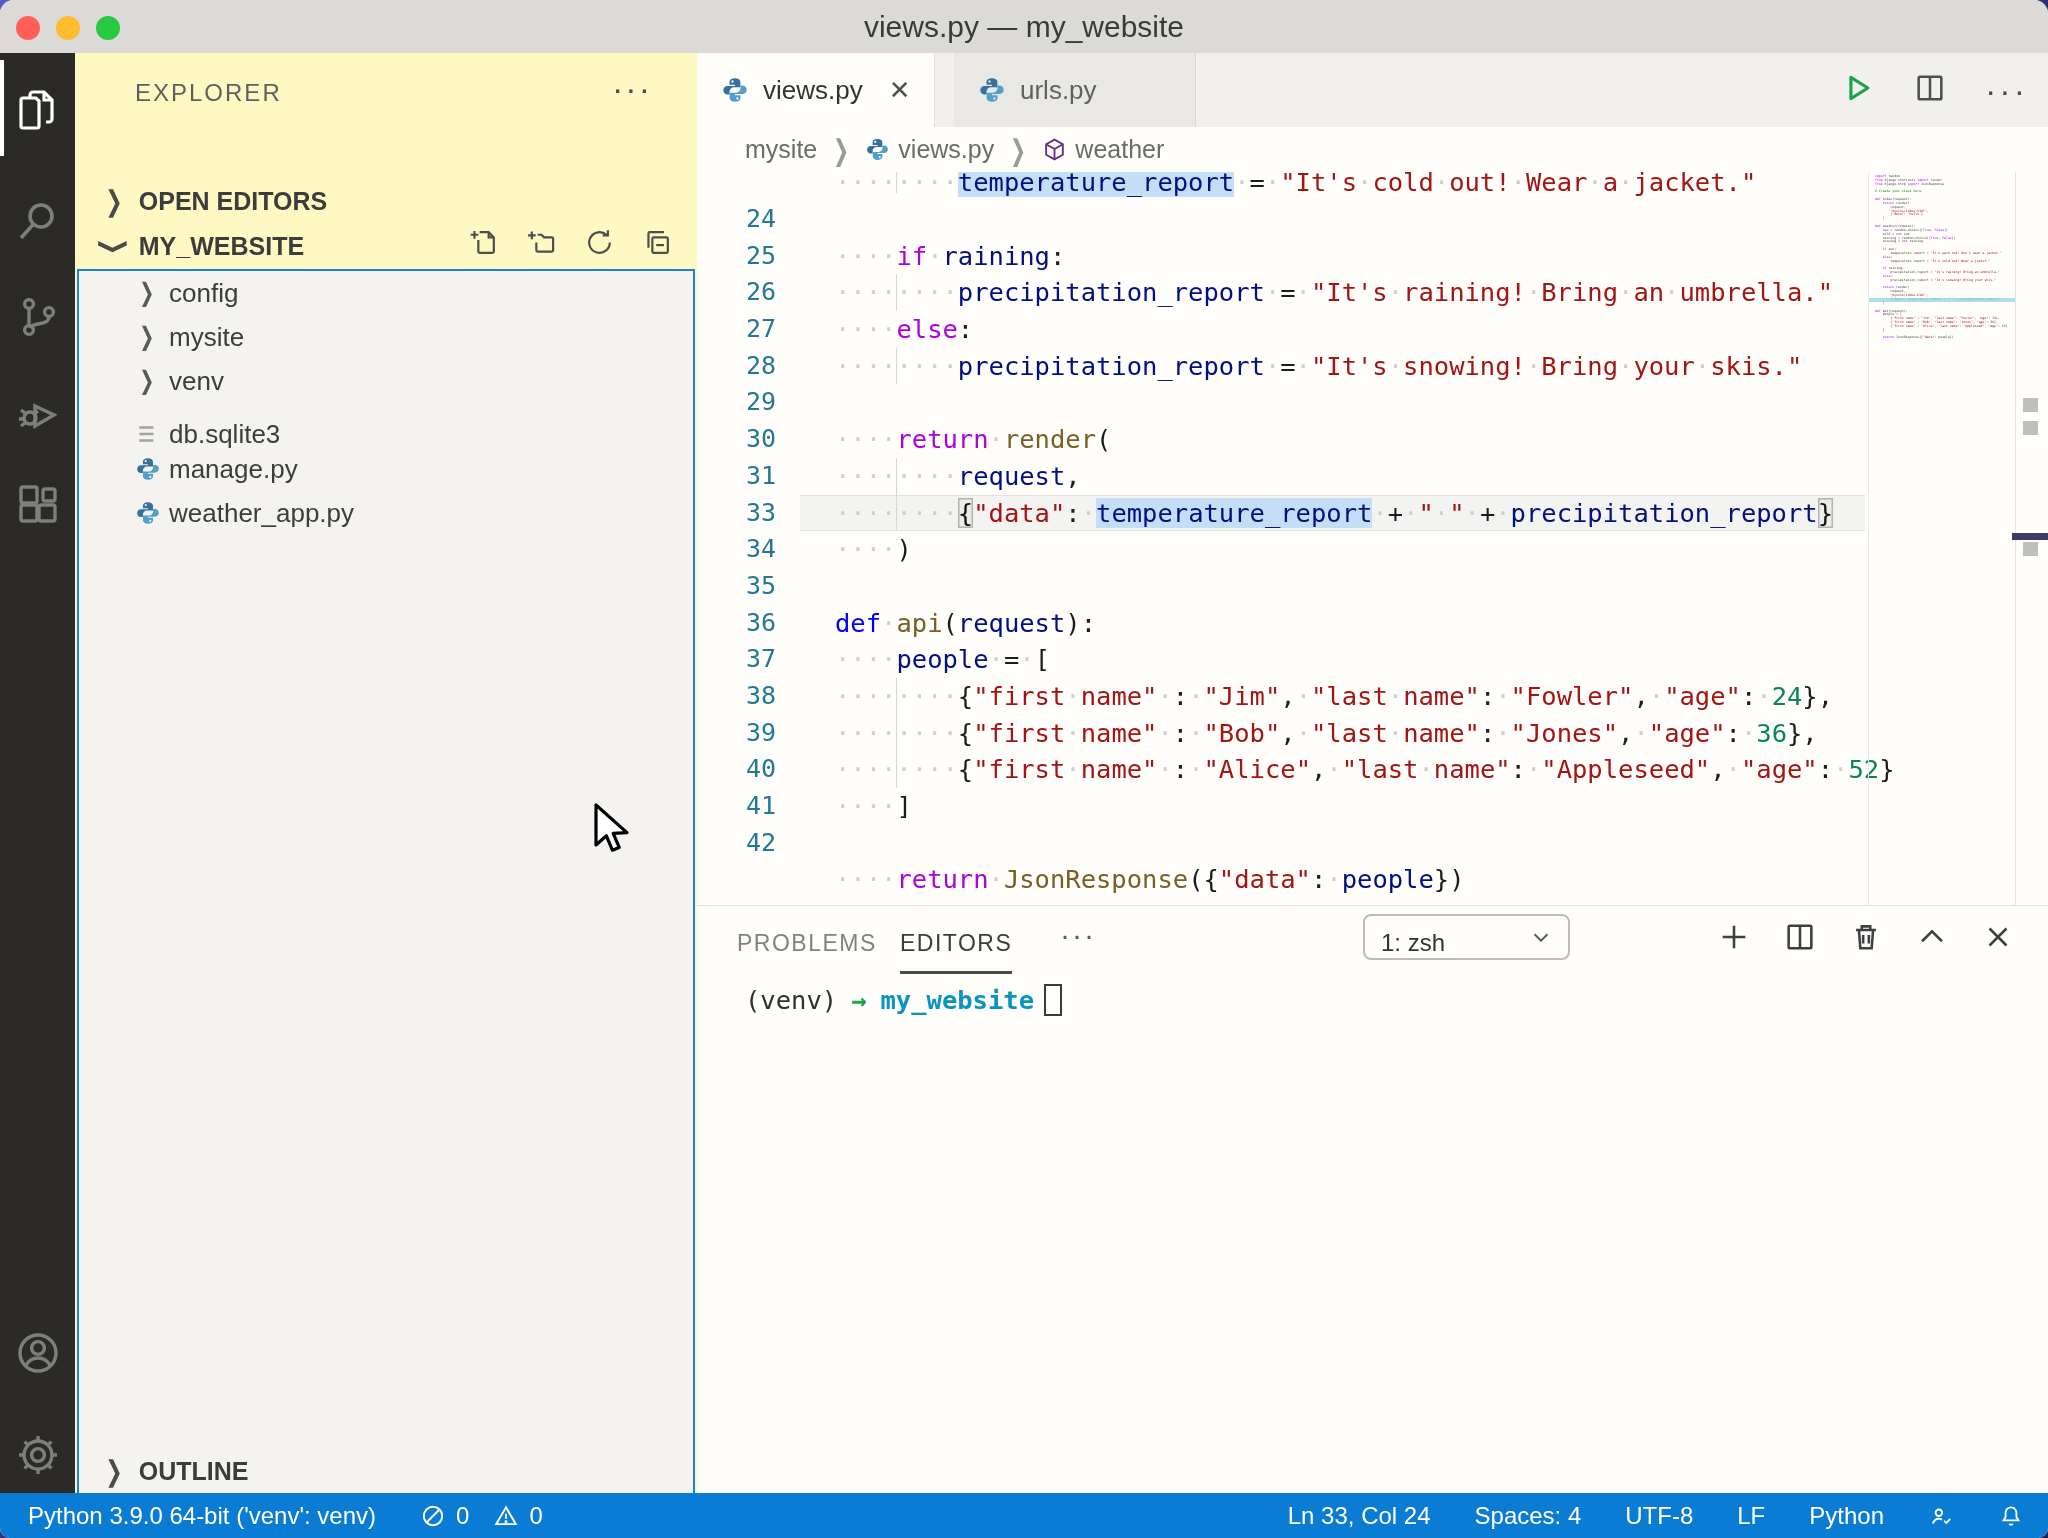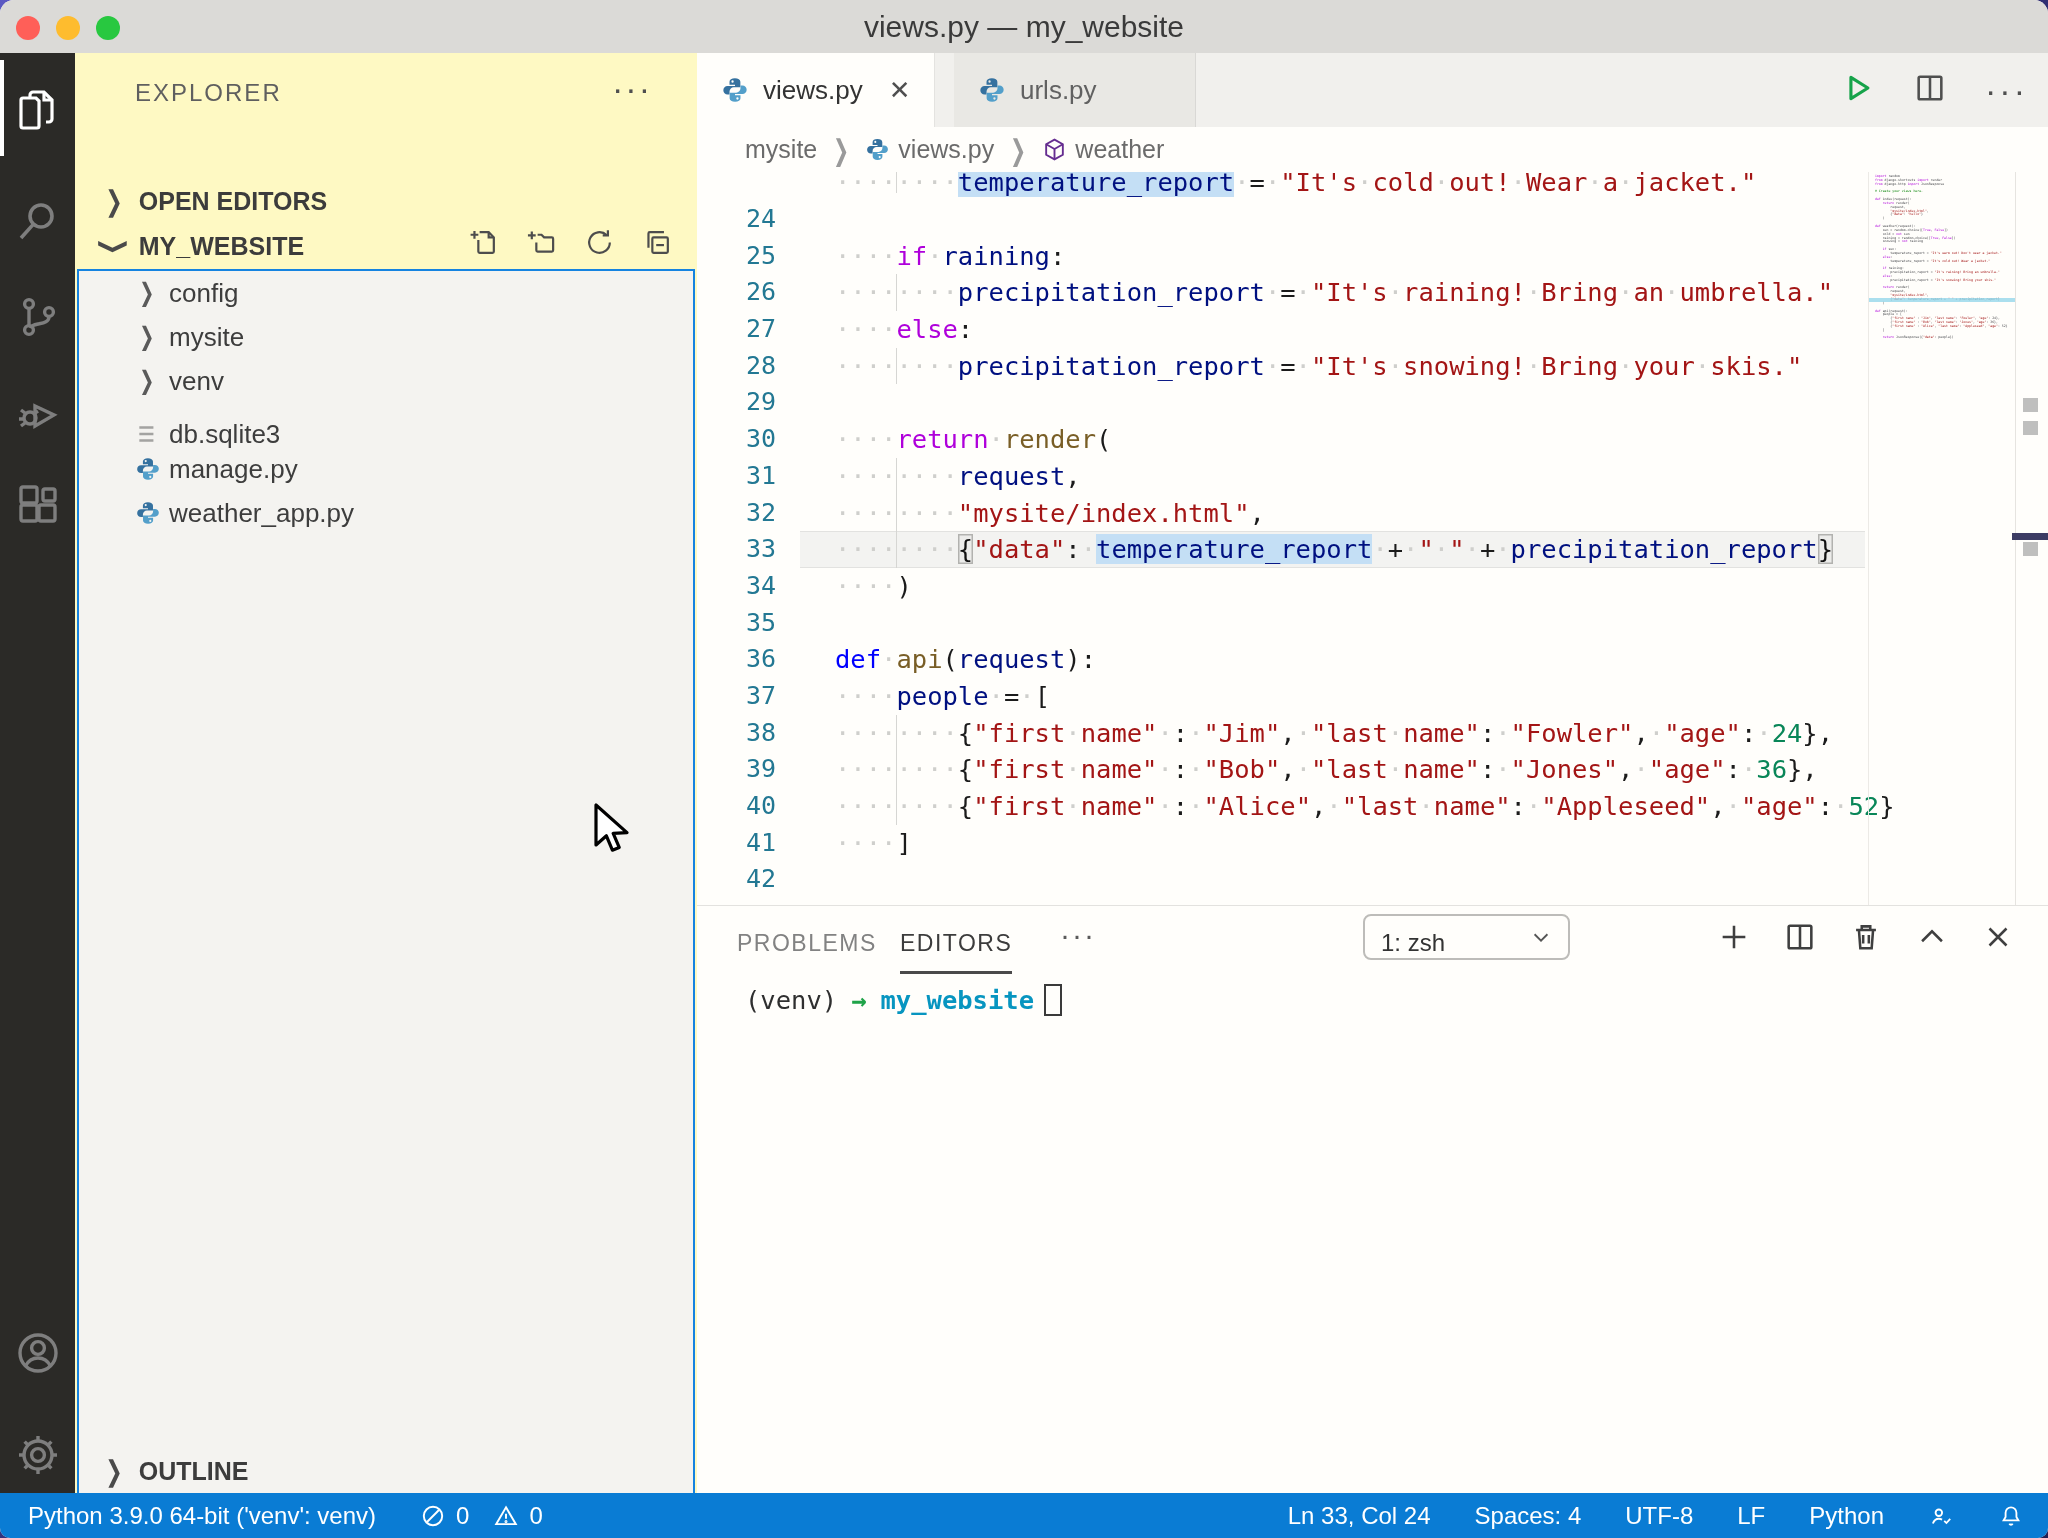--- a/index.html
+++ b/index.html
@@ -317,21 +317,20 @@
       <div id="code-rows">
           <div class="cl g clip-top"><div class="inner" style="display: flex; width: 100%;"><span class="ln"></span><span class="code"><span class="sp">········</span><span class="t-hl">temperature_report</span><span class="sp">·</span><span class="t-pl">=</span><span class="sp">·</span><span class="t-str">"It's</span><span class="sp">·</span><span class="t-str">cold</span><span class="sp">·</span><span class="t-str">out!</span><span class="sp">·</span><span class="t-str">Wear</span><span class="sp">·</span><span class="t-str">a</span><span class="sp">·</span><span class="t-str">jacket."</span></span></div></div>
           <div class="cl"><div class="inner" style="display: flex; width: 100%;"><span class="ln">24</span><span class="code"></span></div></div>
           <div class="cl"><div class="inner" style="display: flex; width: 100%;"><span class="ln">25</span><span class="code"><span class="sp">····</span><span class="t-kw">if</span><span class="sp">·</span><span class="t-var">raining</span><span class="t-pl">:</span></span></div></div>
           <div class="cl g"><div class="inner" style="display: flex; width: 100%;"><span class="ln">26</span><span class="code"><span class="sp">········</span><span class="t-var">precipitation_report</span><span class="sp">·</span><span class="t-pl">=</span><span class="sp">·</span><span class="t-str">"It's</span><span class="sp">·</span><span class="t-str">raining!</span><span class="sp">·</span><span class="t-str">Bring</span><span class="sp">·</span><span class="t-str">an</span><span class="sp">·</span><span class="t-str">umbrella."</span></span></div></div>
           <div class="cl"><div class="inner" style="display: flex; width: 100%;"><span class="ln">27</span><span class="code"><span class="sp">····</span><span class="t-kw">else</span><span class="t-pl">:</span></span></div></div>
           <div class="cl g"><div class="inner" style="display: flex; width: 100%;"><span class="ln">28</span><span class="code"><span class="sp">········</span><span class="t-var">precipitation_report</span><span class="sp">·</span><span class="t-pl">=</span><span class="sp">·</span><span class="t-str">"It's</span><span class="sp">·</span><span class="t-str">snowing!</span><span class="sp">·</span><span class="t-str">Bring</span><span class="sp">·</span><span class="t-str">your</span><span class="sp">·</span><span class="t-str">skis."</span></span></div></div>
           <div class="cl"><div class="inner" style="display: flex; width: 100%;"><span class="ln">29</span><span class="code"></span></div></div>
           <div class="cl"><div class="inner" style="display: flex; width: 100%;"><span class="ln">30</span><span class="code"><span class="sp">····</span><span class="t-kw">return</span><span class="sp">·</span><span class="t-fn">render</span><span class="t-pl">(</span></span></div></div>
           <div class="cl g"><div class="inner" style="display: flex; width: 100%;"><span class="ln">31</span><span class="code"><span class="sp">········</span><span class="t-var">request</span><span class="t-pl">,</span></span></div></div>
-          <div class="cl g"><div class="inner" style="display: flex; width: 100%;"><span class="ln">32</span><span class="code"><span class="sp">········</span><span class="t-str">"mysite/index.html"</span><span class="t-pl">,</span></span></div></div>
           <div class="cl g cur"><div class="inner" style="display: flex; width: 100%;"><span class="ln">33</span><span class="code"><span class="sp">········</span><span class="t-brk">{</span><span class="t-str">"data"</span><span class="t-pl">:</span><span class="sp">·</span><span class="t-hl">temperature_report</span><span class="sp">·</span><span class="t-pl">+</span><span class="sp">·</span><span class="t-str">"</span><span class="sp">·</span><span class="t-str">"</span><span class="sp">·</span><span class="t-pl">+</span><span class="sp">·</span><span class="t-var">precipitation_report</span><span class="t-brk">}</span></span></div></div>
           <div class="cl"><div class="inner" style="display: flex; width: 100%;"><span class="ln">34</span><span class="code"><span class="sp">····</span><span class="t-pl">)</span></span></div></div>
           <div class="cl"><div class="inner" style="display: flex; width: 100%;"><span class="ln">35</span><span class="code"></span></div></div>
           <div class="cl"><div class="inner" style="display: flex; width: 100%;"><span class="ln">36</span><span class="code"><span class="t-def">def</span><span class="sp">·</span><span class="t-fn">api</span><span class="t-pl">(</span><span class="t-var">request</span><span class="t-pl">):</span></span></div></div>
           <div class="cl"><div class="inner" style="display: flex; width: 100%;"><span class="ln">37</span><span class="code"><span class="sp">····</span><span class="t-var">people</span><span class="sp">·</span><span class="t-pl">=</span><span class="sp">·</span><span class="t-pl">[</span></span></div></div>
           <div class="cl g"><div class="inner" style="display: flex; width: 100%;"><span class="ln">38</span><span class="code"><span class="sp">········</span><span class="t-pl">{</span><span class="t-str">"first</span><span class="sp">·</span><span class="t-str">name"</span><span class="sp">·</span><span class="t-pl">:</span><span class="sp">·</span><span class="t-str">"Jim"</span><span class="t-pl">,</span><span class="sp">·</span><span class="t-str">"last</span><span class="sp">·</span><span class="t-str">name"</span><span class="t-pl">:</span><span class="sp">·</span><span class="t-str">"Fowler"</span><span class="t-pl">,</span><span class="sp">·</span><span class="t-str">"age"</span><span class="t-pl">:</span><span class="sp">·</span><span class="t-num">24</span><span class="t-pl">},</span></span></div></div>
           <div class="cl g"><div class="inner" style="display: flex; width: 100%;"><span class="ln">39</span><span class="code"><span class="sp">········</span><span class="t-pl">{</span><span class="t-str">"first</span><span class="sp">·</span><span class="t-str">name"</span><span class="sp">·</span><span class="t-pl">:</span><span class="sp">·</span><span class="t-str">"Bob"</span><span class="t-pl">,</span><span class="sp">·</span><span class="t-str">"last</span><span class="sp">·</span><span class="t-str">name"</span><span class="t-pl">:</span><span class="sp">·</span><span class="t-str">"Jones"</span><span class="t-pl">,</span><span class="sp">·</span><span class="t-str">"age"</span><span class="t-pl">:</span><span class="sp">·</span><span class="t-num">36</span><span class="t-pl">},</span></span></div></div>
           <div class="cl g"><div class="inner" style="display: flex; width: 100%;"><span class="ln">40</span><span class="code"><span class="sp">········</span><span class="t-pl">{</span><span class="t-str">"first</span><span class="sp">·</span><span class="t-str">name"</span><span class="sp">·</span><span class="t-pl">:</span><span class="sp">·</span><span class="t-str">"Alice"</span><span class="t-pl">,</span><span class="sp">·</span><span class="t-str">"last</span><span class="sp">·</span><span class="t-str">name"</span><span class="t-pl">:</span><span class="sp">·</span><span class="t-str">"Appleseed"</span><span class="t-pl">,</span><span class="sp">·</span><span class="t-str">"age"</span><span class="t-pl">:</span><span class="sp">·</span><span class="t-num">52</span><span class="t-pl">}</span></span></div></div>
           <div class="cl"><div class="inner" style="display: flex; width: 100%;"><span class="ln">41</span><span class="code"><span class="sp">····</span><span class="t-pl">]</span></span></div></div>
           <div class="cl"><div class="inner" style="display: flex; width: 100%;"><span class="ln">42</span><span class="code"></span></div></div>

